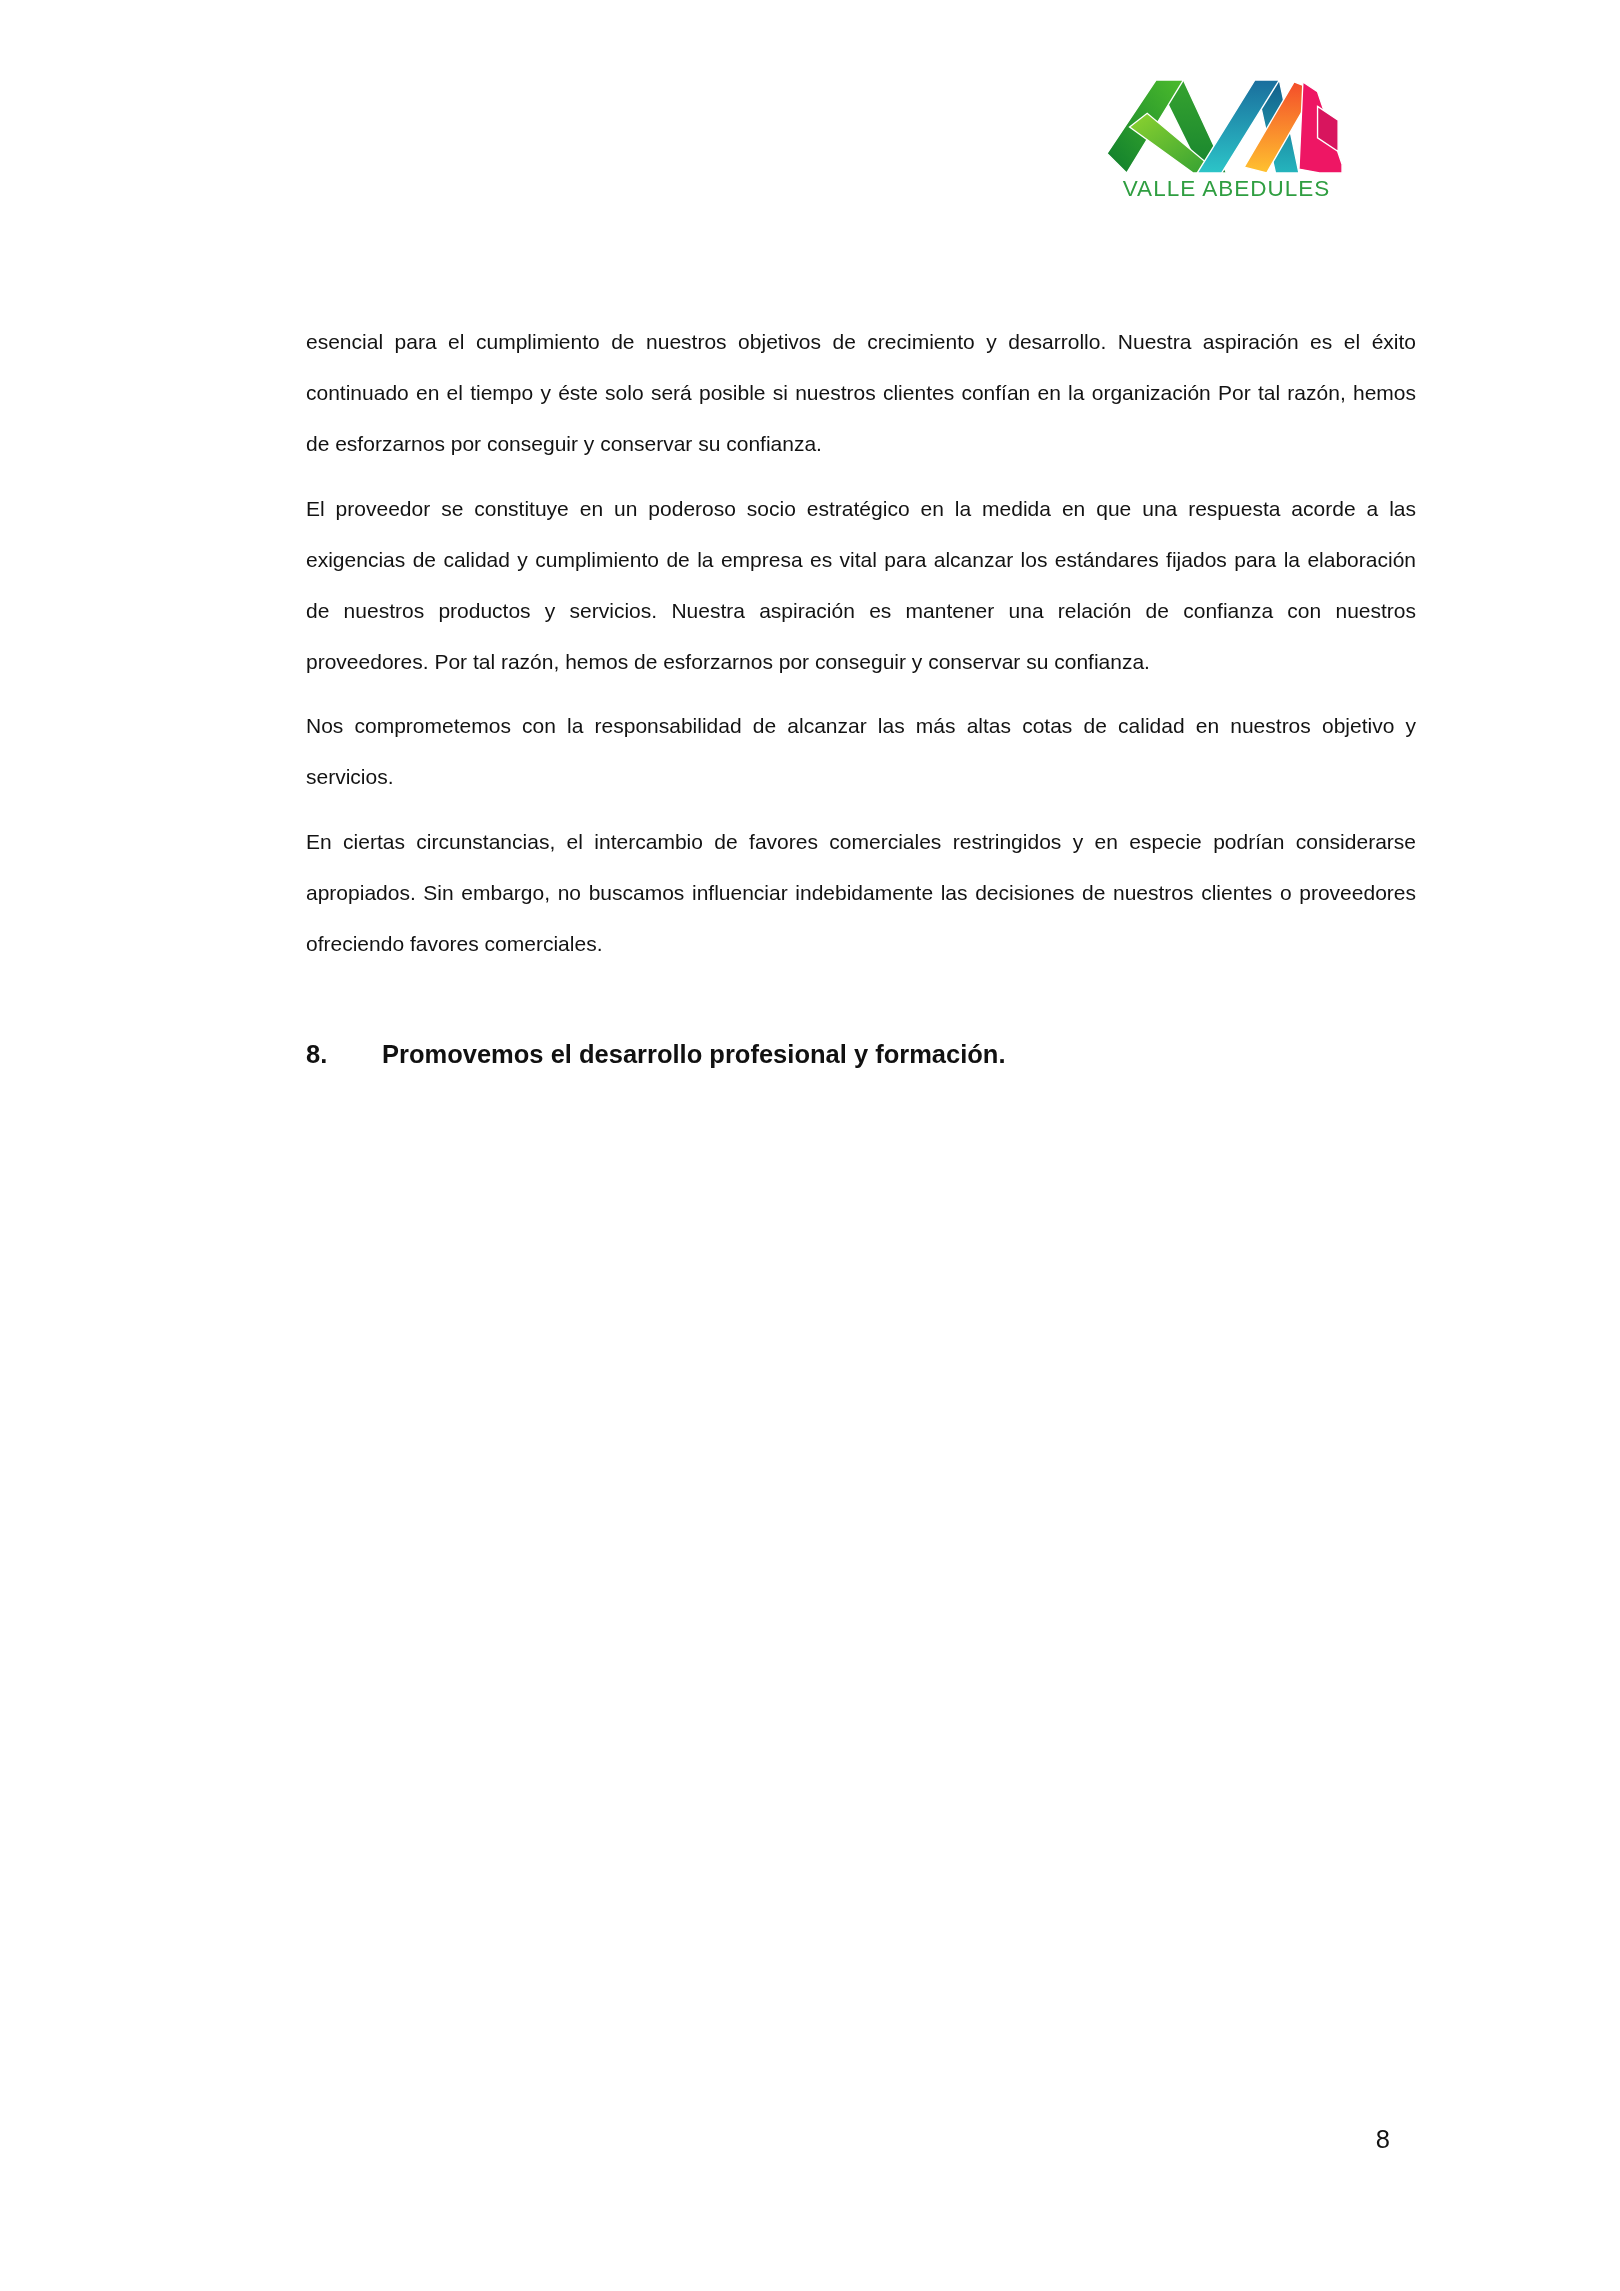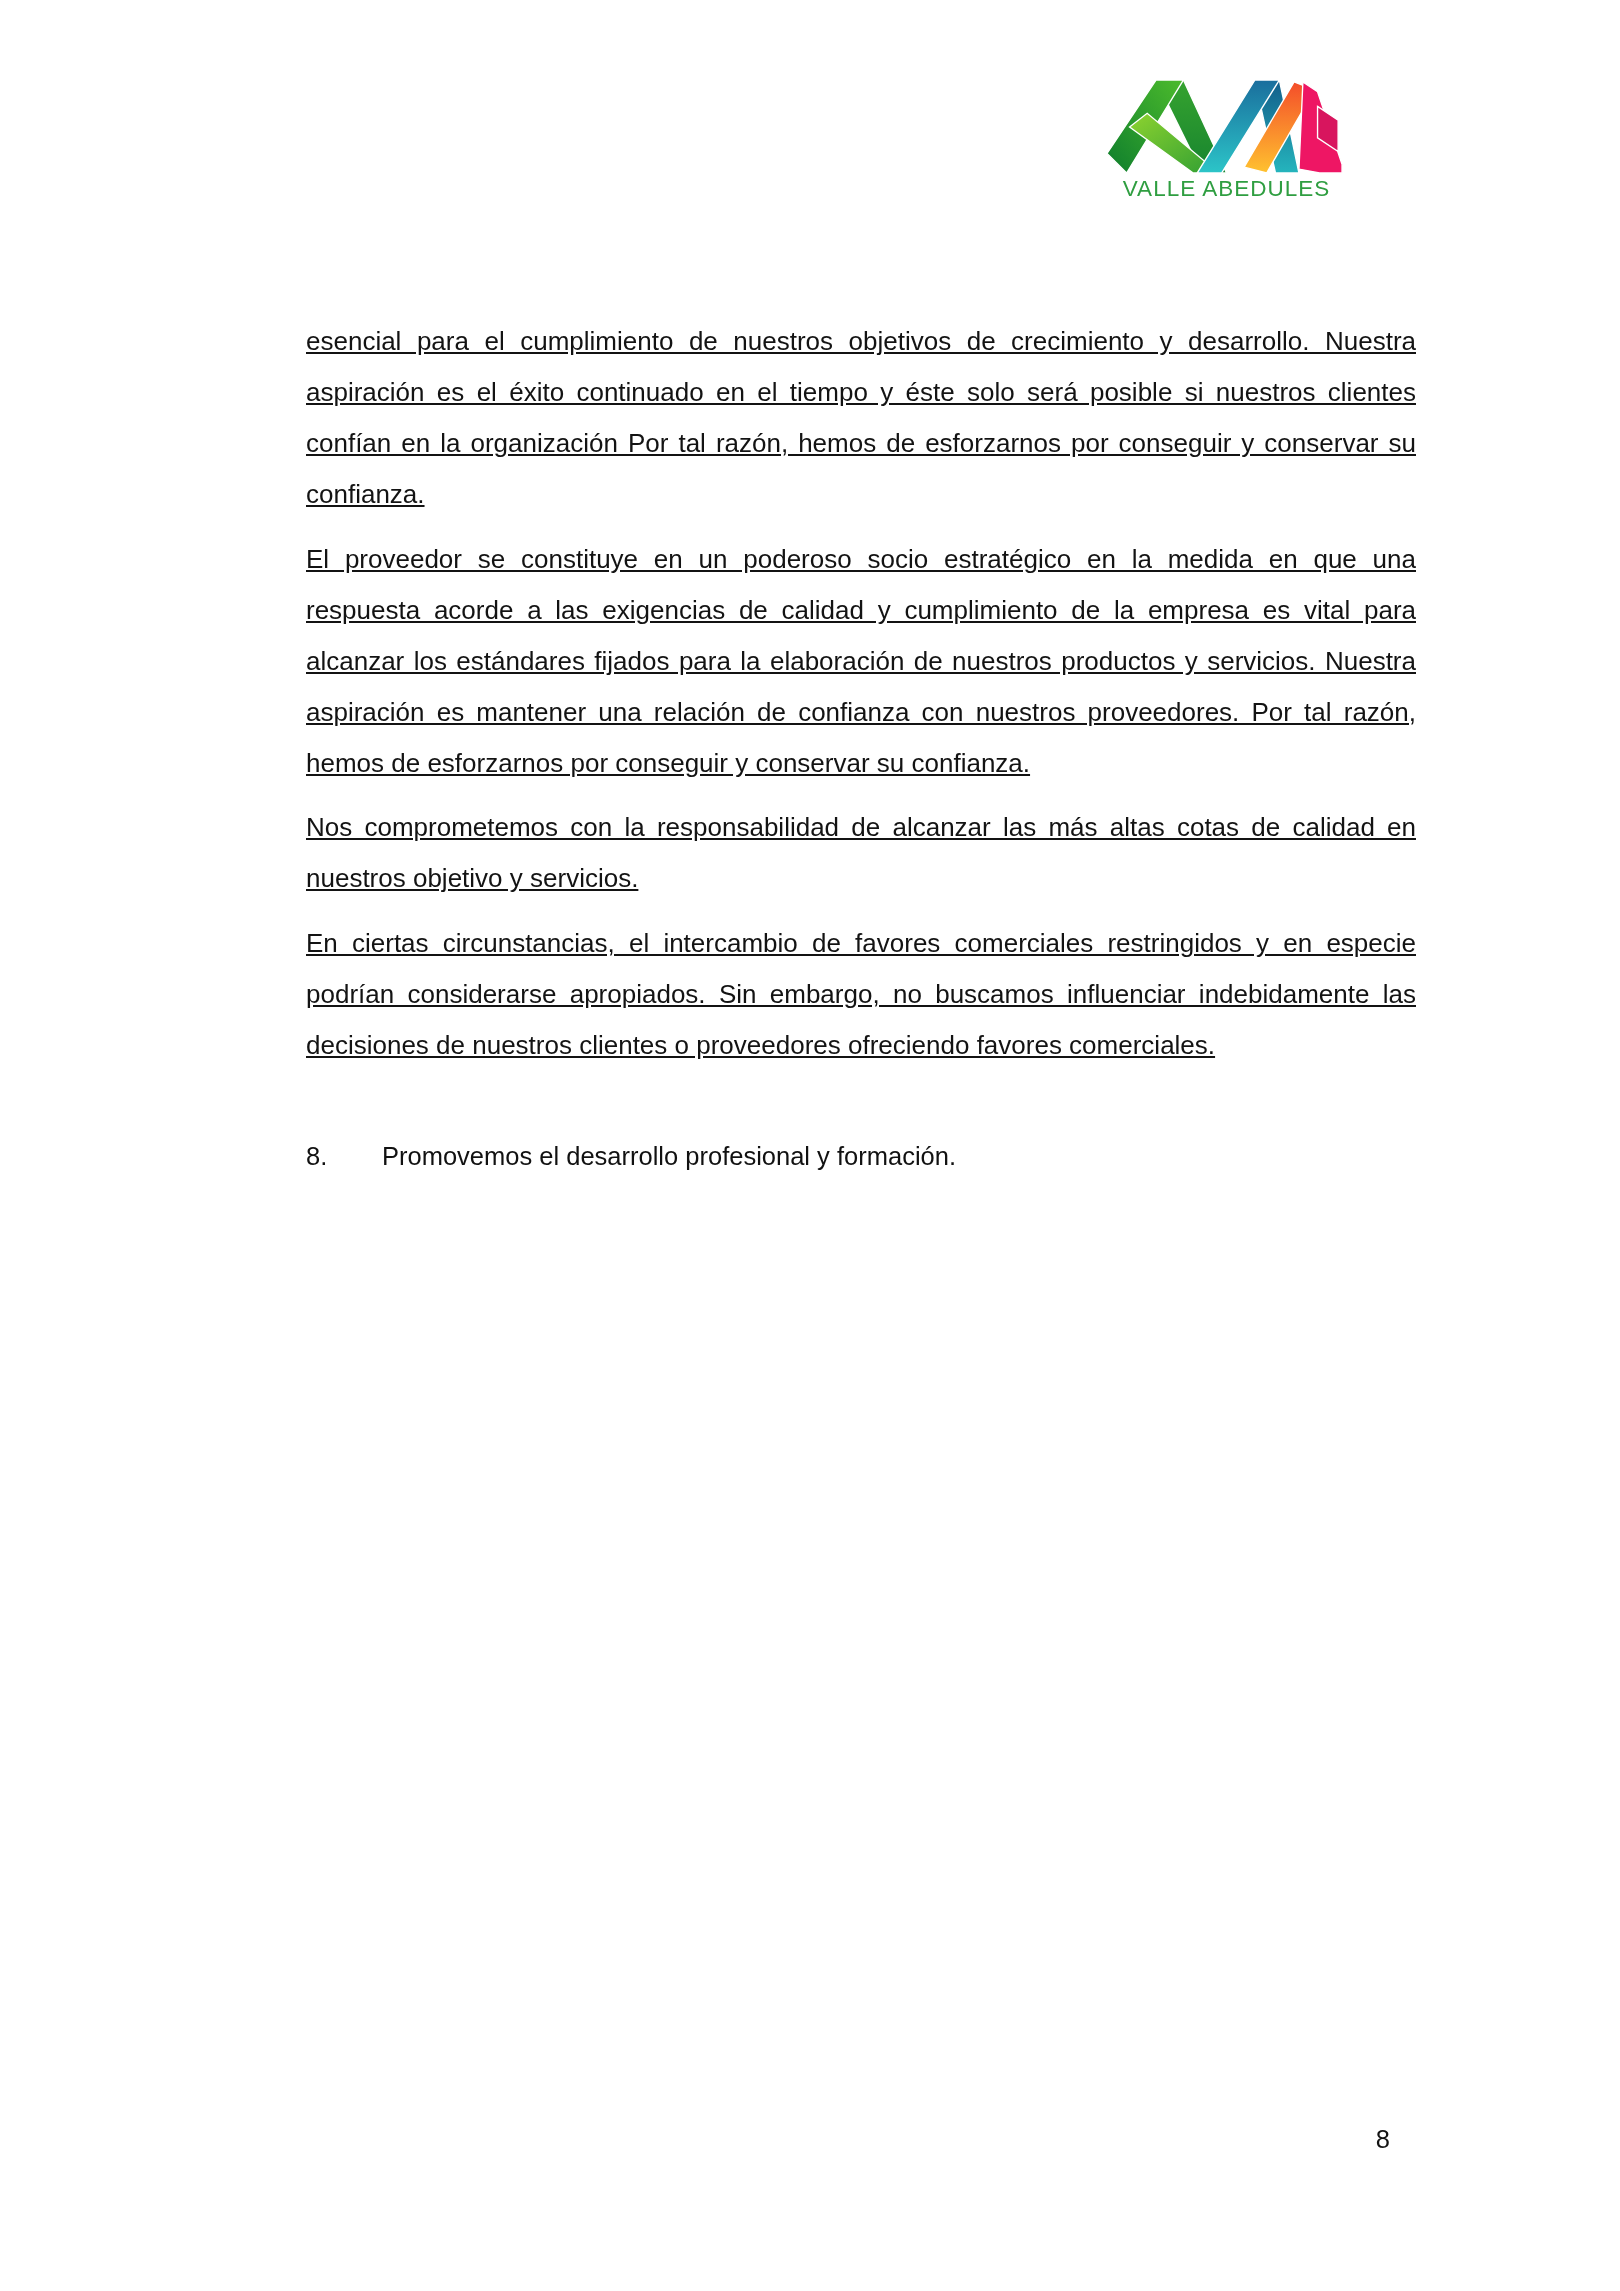--- a/index.html
+++ b/index.html
@@ -27,30 +27,29 @@
     color:#2f9e41;
     white-space:nowrap;
   }
   .content{
     position:absolute;
     left:306px;top:316px;
     width:1110px;
   }
   .content p.body{
     margin:0 0 13.7px 0;
-    font-size:26px;
+    font-size:21px;
     line-height:51px;
     text-align:justify;
-    text-decoration:underline;
   }
   .heading{
     margin:69px 0 12px 0;
     font-size:25.5px;
     line-height:33px;
-    font-weight:normal;
+    font-weight:bold;
     color:#111;
   }
   .h-num{display:inline-block;min-width:76px;}
   .folio{
     position:absolute;
     left:306px;top:2125px;
     width:1084px;
     text-align:right;
     font-size:25.5px;
     color:#131313;

